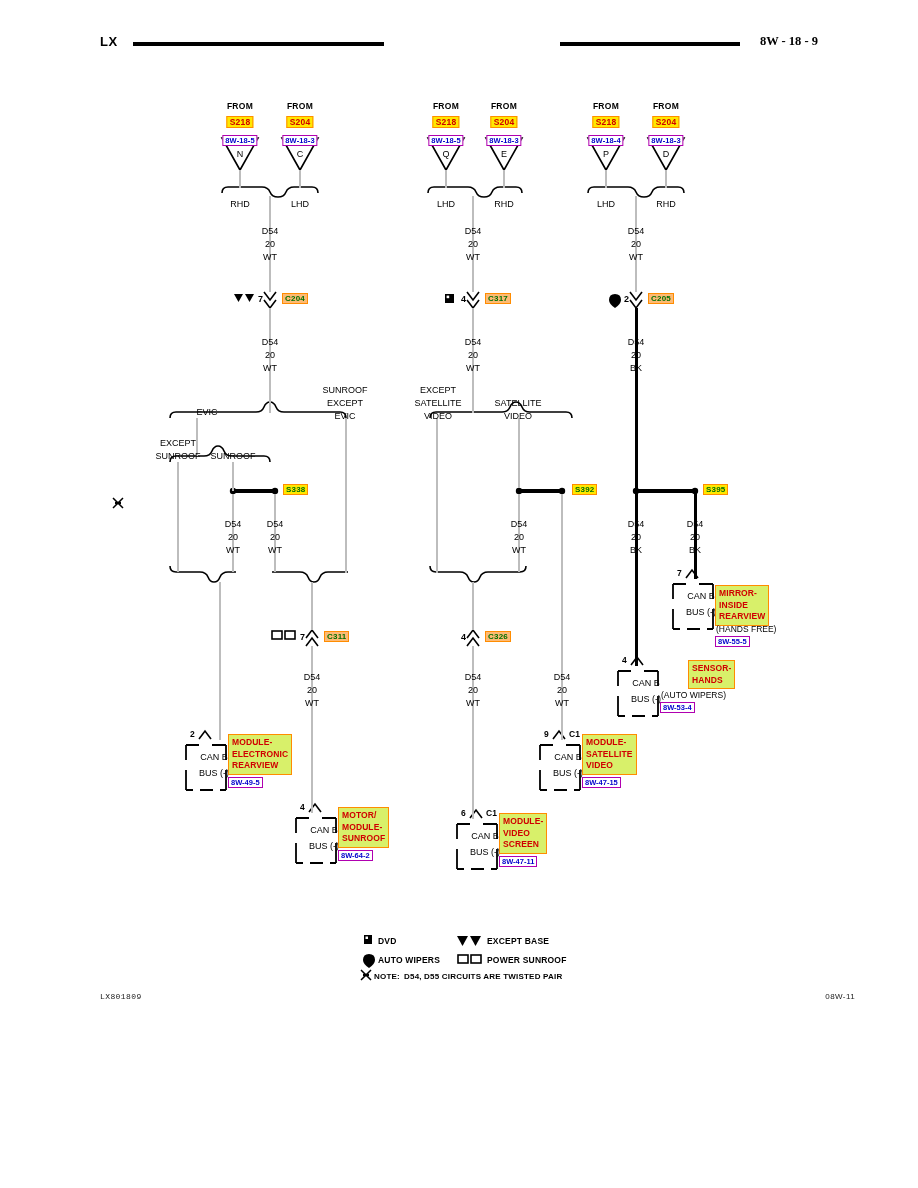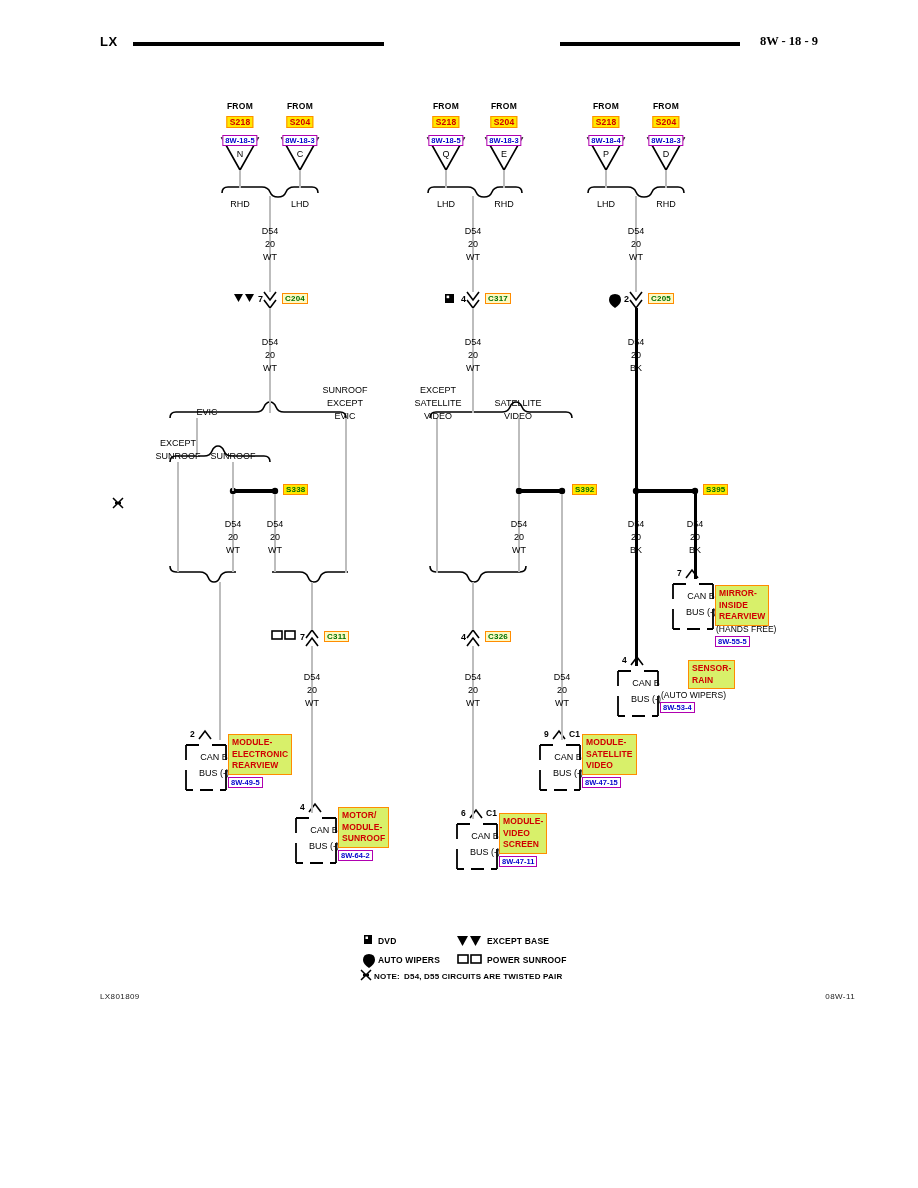--- a/index.html
+++ b/index.html
@@ -31,39 +31,39 @@
   .fromgrp{position:absolute;transform:translateX(-50%);text-align:center;white-space:nowrap;}
   .fromgrp .from{font-size:8.5px;font-weight:bold;letter-spacing:.3px;}
   .splice-id{display:inline-block;background:#ffe800;color:#d00000;
              font-size:8.5px;font-weight:bold;padding:0 2px;letter-spacing:.2px;
              border:1px solid #ff8c00;margin-top:1px;}
   .pgref{display:inline-block;background:#ffffff;color:#0000cc;
          font-size:7.5px;font-weight:bold;padding:0 2px;margin-top:2px;
          border:1.4px solid #b000b0;letter-spacing:.1px;}
 
   
-  .conn-id{position:absolute;background:#fef9c3;color:#007000;
+  .conn-id{position:absolute;background:#fdba74;color:#007000;
            font-size:8px;font-weight:bold;padding:0 2px;
            border:1px solid #ff8c00;letter-spacing:.2px;white-space:nowrap;}
   .splice-tag{position:absolute;background:#ffe800;color:#007000;
            font-size:8px;font-weight:bold;padding:0 2px;
            border:1px solid #ff8c00;letter-spacing:.2px;white-space:nowrap;}
   .pinnum{position:absolute;font-size:8.5px;font-weight:bold;}
 
   .modname{position:absolute;background:#d8f06a;color:#d00000;
            border:1.3px solid #ff8c00;font-size:8.5px;font-weight:bold;
            line-height:11.5px;padding:2px 3px;white-space:nowrap;letter-spacing:.1px;}
   .modsub{position:absolute;font-size:8.5px;font-weight:normal;white-space:nowrap;}
   .modref{position:absolute;background:#ffffff;color:#0000cc;
           font-size:7.5px;font-weight:bold;padding:0 2px;
           border:1.4px solid #b000b0;white-space:nowrap;}
   .lg-item{position:absolute;font-size:8.5px;font-weight:bold;white-space:nowrap;letter-spacing:.2px;}
 
   
-  .ftr-l{position:absolute;left:100px;top:992px;font-size:8px;letter-spacing:.4px;color:#222;}
+  .ftr-l{position:absolute;left:100px;top:992px;font-size:8px;letter-spacing:.4px;color:#222;font-family:Liberation Mono, monospace;}
   .ftr-r{position:absolute;right:100px;top:992px;font-size:8px;letter-spacing:.4px;color:#222;}
 
   svg{position:absolute;left:0;top:0;overflow:visible;}
   .nofill{fill:none;stroke:#000;stroke-width:1.6;}
   .blkdot{fill:#000;}
 </style>
 </head>
 <body>
 
 <div class="page">
@@ -450,21 +450,21 @@
     <div>REARVIEW</div>
   </div>
   <div class="modsub" style="left:716px;top:624px;">(HANDS FREE)</div>
   <div class="modref" style="left:715px;top:636px;">8W-55-5</div>
 
   <div class="pinnum" style="left:622px;top:655px;">4</div>
   <div class="t" style="left:622px;top:678px;width:48px;text-align:center;">CAN B</div>
   <div class="t" style="left:622px;top:694px;width:48px;text-align:center;">BUS (-)</div>
   <div class="modname" style="left:660px;top:660px;margin-left:28px;">
     <div>SENSOR-</div>
-    <div>RAIN</div>
+    <div>HANDS</div>
   </div>
   <div class="modsub" style="left:661px;top:690px;">(AUTO WIPERS)</div>
   <div class="modref" style="left:660px;top:702px;">8W-53-4</div>
 
   <div class="lg-item" style="left:378px;top:936px;">DVD</div>
   <div class="lg-item" style="left:378px;top:955px;">AUTO WIPERS</div>
   <div class="lg-item" style="left:487px;top:936px;">EXCEPT BASE</div>
   <div class="lg-item" style="left:487px;top:955px;">POWER SUNROOF</div>
   <div class="lg-item" style="left:374px;top:972px;font-size:8px;">NOTE:</div>
   <div class="lg-item" style="left:404px;top:972px;font-size:8px;">D54, D55   CIRCUITS ARE TWISTED PAIR</div>

